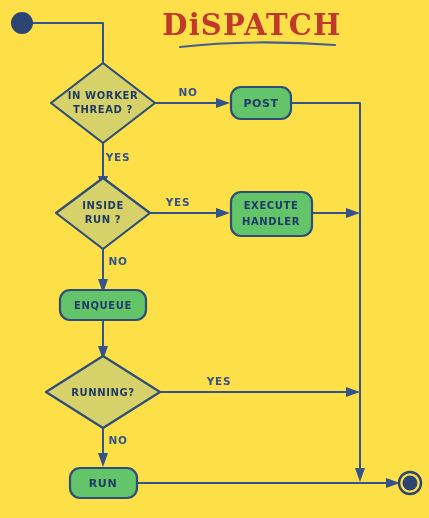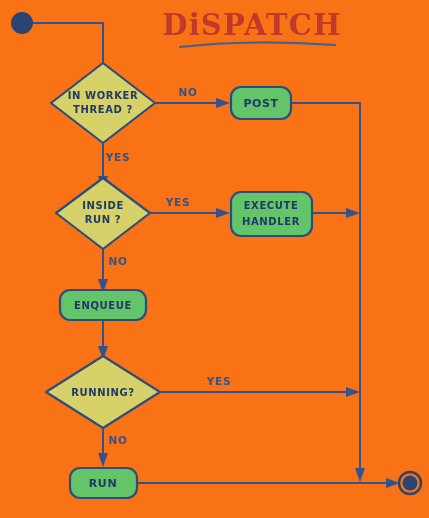--- a/index.html
+++ b/index.html
@@ -11,21 +11,21 @@
   body {
     width: 429px;
     height: 518px;
     overflow: hidden;
     font-family: "DejaVu Sans", sans-serif;
   }
   #diagram-root {
     position: relative;
     width: 429px;
     height: 518px;
-    background: #f97316;
+    background: #fde047;
   }
   svg#flowchart {
     display: block;
     width: 429px;
     height: 518px;
   }
   .node-shape {
     stroke: #2d4d7a;
     stroke-width: 2.2;
     stroke-linejoin: round;

